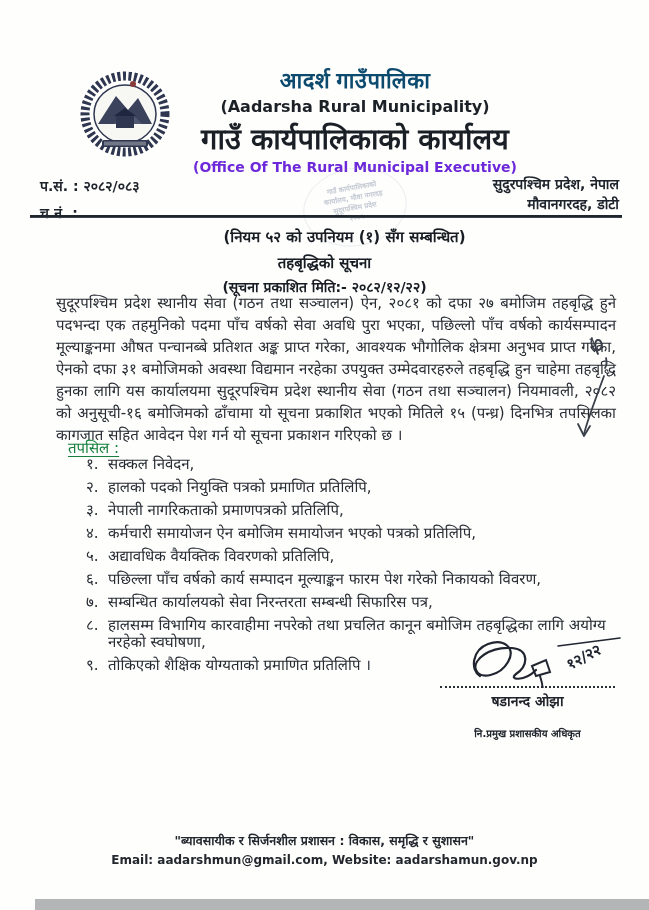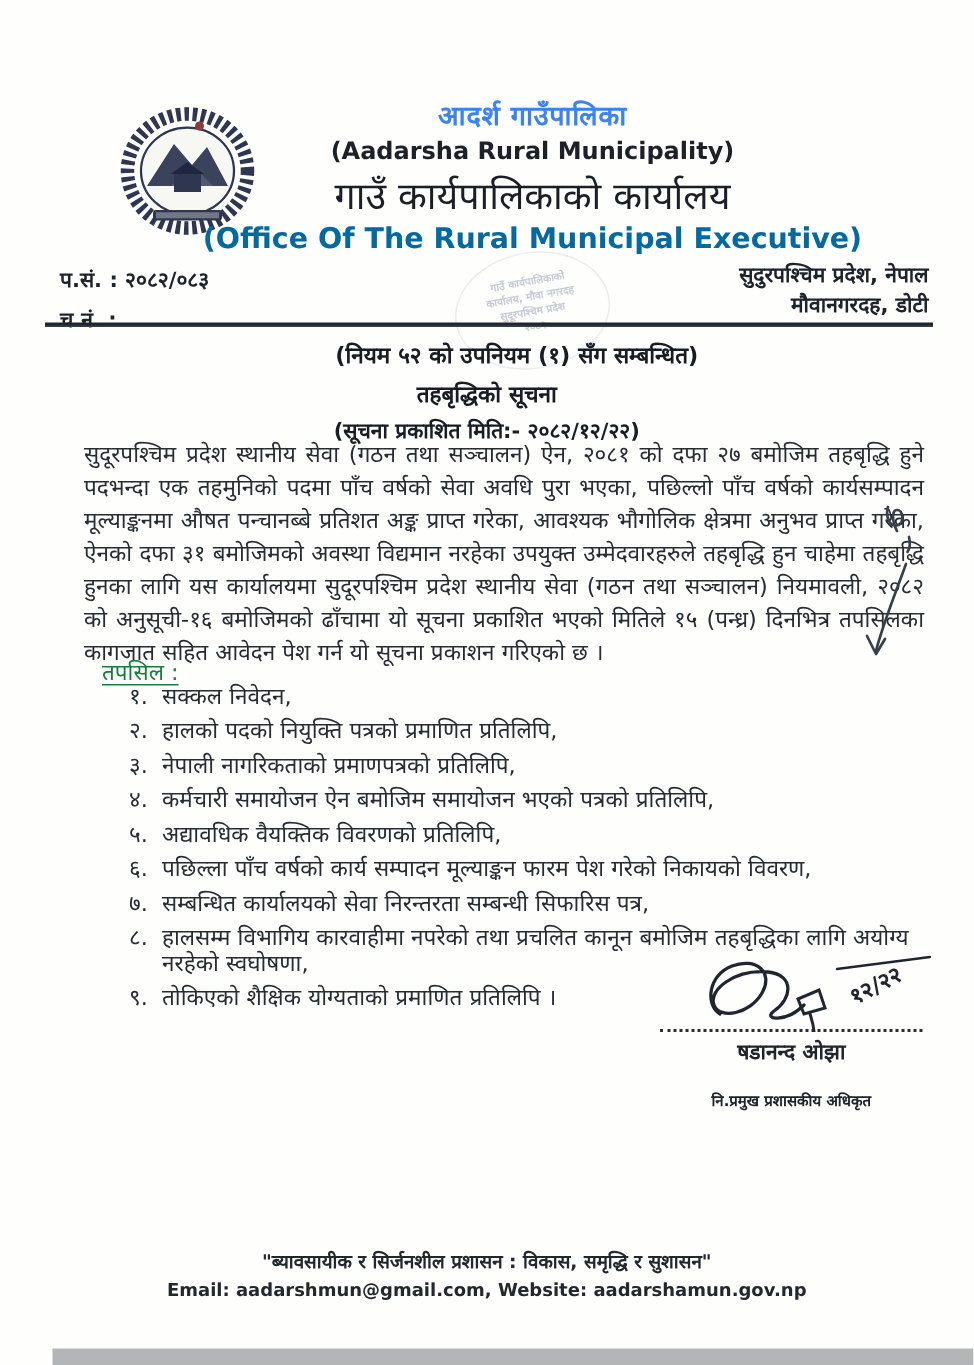--- a/index.html
+++ b/index.html
@@ -6,24 +6,24 @@
   html,body { width:649px; }
   body {
     font-family:"DejaVu Sans","Liberation Sans",sans-serif;
     background:#ffffff; color:#23282e; position:relative;
   }
   .page { position:relative; width:649px; height:910px; background:#fefefd; overflow:hidden; }
 
   
   .logo { position:absolute; left:76px; top:66px; width:98px; height:96px; }
   .head-text { position:absolute; left:130px; top:64px; width:450px; text-align:center; }
-  .h-np-1 { font-size:18px; font-weight:bold; color:#3b82f6; letter-spacing:0.5px; }
+  .h-np-1 { font-size:22px; font-weight:bold; color:#0c4a6e; letter-spacing:0.5px;font-family:Liberation Serif, serif; }
   .h-en-1 { font-size:16px; font-weight:bold; color:#1c2127; margin-top:3px; }
-  .h-np-2 { font-size:25px; font-weight:normal; color:#1a1f26; margin-top:2px; }
-  .h-en-2 { font-size:19px; font-weight:bold; color:#0369a1; margin-top:2px; }
+  .h-np-2 { font-size:29px; font-weight:bold; color:#1a1f26; margin-top:2px; }
+  .h-en-2 { font-size:14px; font-weight:bold; color:#6d28d9; margin-top:2px; }
 
   .ref-block { position:absolute; left:40px; top:176px; font-size:14px; font-weight:bold; color:#1d232b; }
   .ref-block div { margin-bottom:8px; }
   .addr-block { position:absolute; right:30px; top:174px; text-align:right; font-size:14px; font-weight:bold; color:#1d232b; line-height:20px; }
 
   .stamp {
     position:absolute; left:303px; top:168px; width:104px; height:78px;
     transform:rotate(-10deg); opacity:0.55; color:#97a0b2; text-align:center;
     font-size:7px; line-height:10px; font-weight:bold; border-radius:50%;
     border:1px solid rgba(150,160,180,0.35); padding-top:14px;

